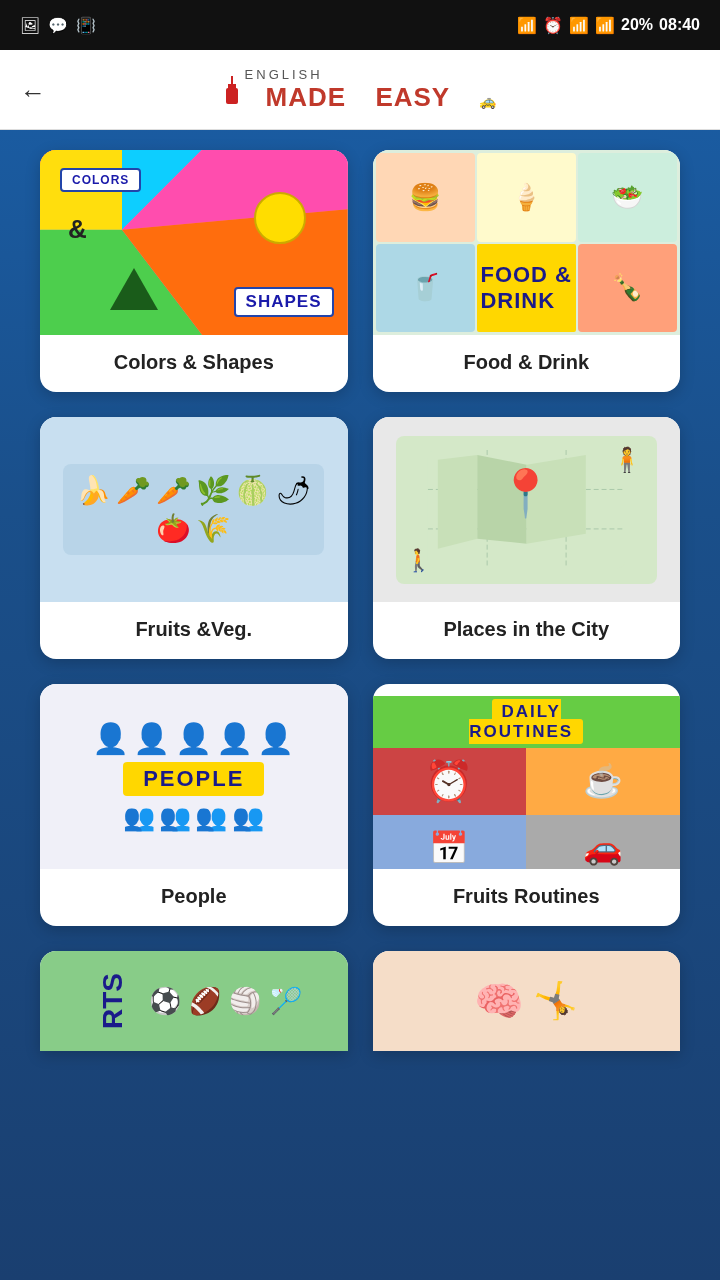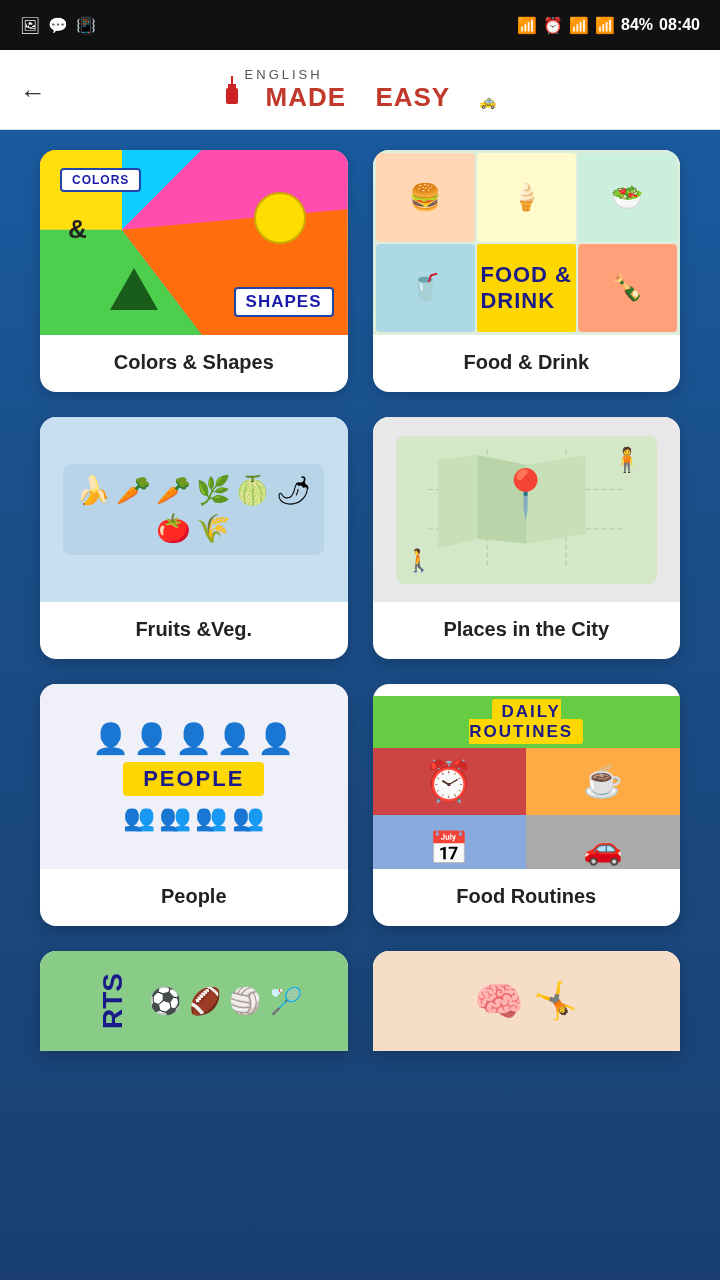--- a/index.html
+++ b/index.html
@@ -187,21 +187,21 @@
   <div class="status-left">
     <span>🖼</span>
     <span>💬</span>
     <span>📳</span>
   </div>
   <div class="status-right">
     <span>📶</span>
     <span>⏰</span>
     <span>📶</span>
     <span>📶</span>
-    <span>84%</span>
+    <span>20%</span>
     <span>08:40</span>
   </div>
 </div>
 
 <div class="header">
   <div class="back-btn">←</div>
   <div class="logo-container">
     <div style="display:flex;align-items:center;gap:4px;">
 
       <svg width="18" height="28" viewBox="0 0 18 28">
@@ -328,21 +328,21 @@
       <div style="display:grid;grid-template-columns:1fr 1fr;grid-template-rows:auto 1fr 1fr;height:100%;margin-top:12px;">
         <div style="grid-column:span 2;background:#66cc44;padding:6px;text-align:center;">
           <span style="background:#ffd700;color:#1a1a8a;font-size:17px;font-weight:900;padding:3px 10px;letter-spacing:2px;border-radius:3px;">DAILY<br>ROUTINES</span>
         </div>
         <div style="background:#cc4444;display:flex;align-items:center;justify-content:center;font-size:40px;">⏰</div>
         <div style="background:#ffaa44;display:flex;align-items:center;justify-content:center;font-size:32px;">☕</div>
         <div style="background:#88aadd;display:flex;align-items:center;justify-content:center;font-size:32px;">📅</div>
         <div style="background:#aaaaaa;display:flex;align-items:center;justify-content:center;font-size:32px;">🚗</div>
       </div>
     </div>
-    <div class="card-label">Food Routines</div>
+    <div class="card-label">Fruits Routines</div>
   </div>
 
   <div class="card partial-card">
     <div style="height:100%;background:#88cc88;display:flex;align-items:center;justify-content:center;padding:10px;gap:8px;">
       <span style="font-size:28px;transform:rotate(-90deg);font-weight:900;color:#1a1a8a;">RTS</span>
       <span style="font-size:26px;">⚽</span>
       <span style="font-size:26px;">🏈</span>
       <span style="font-size:26px;">🏐</span>
       <span style="font-size:26px;">🏸</span>
     </div>

